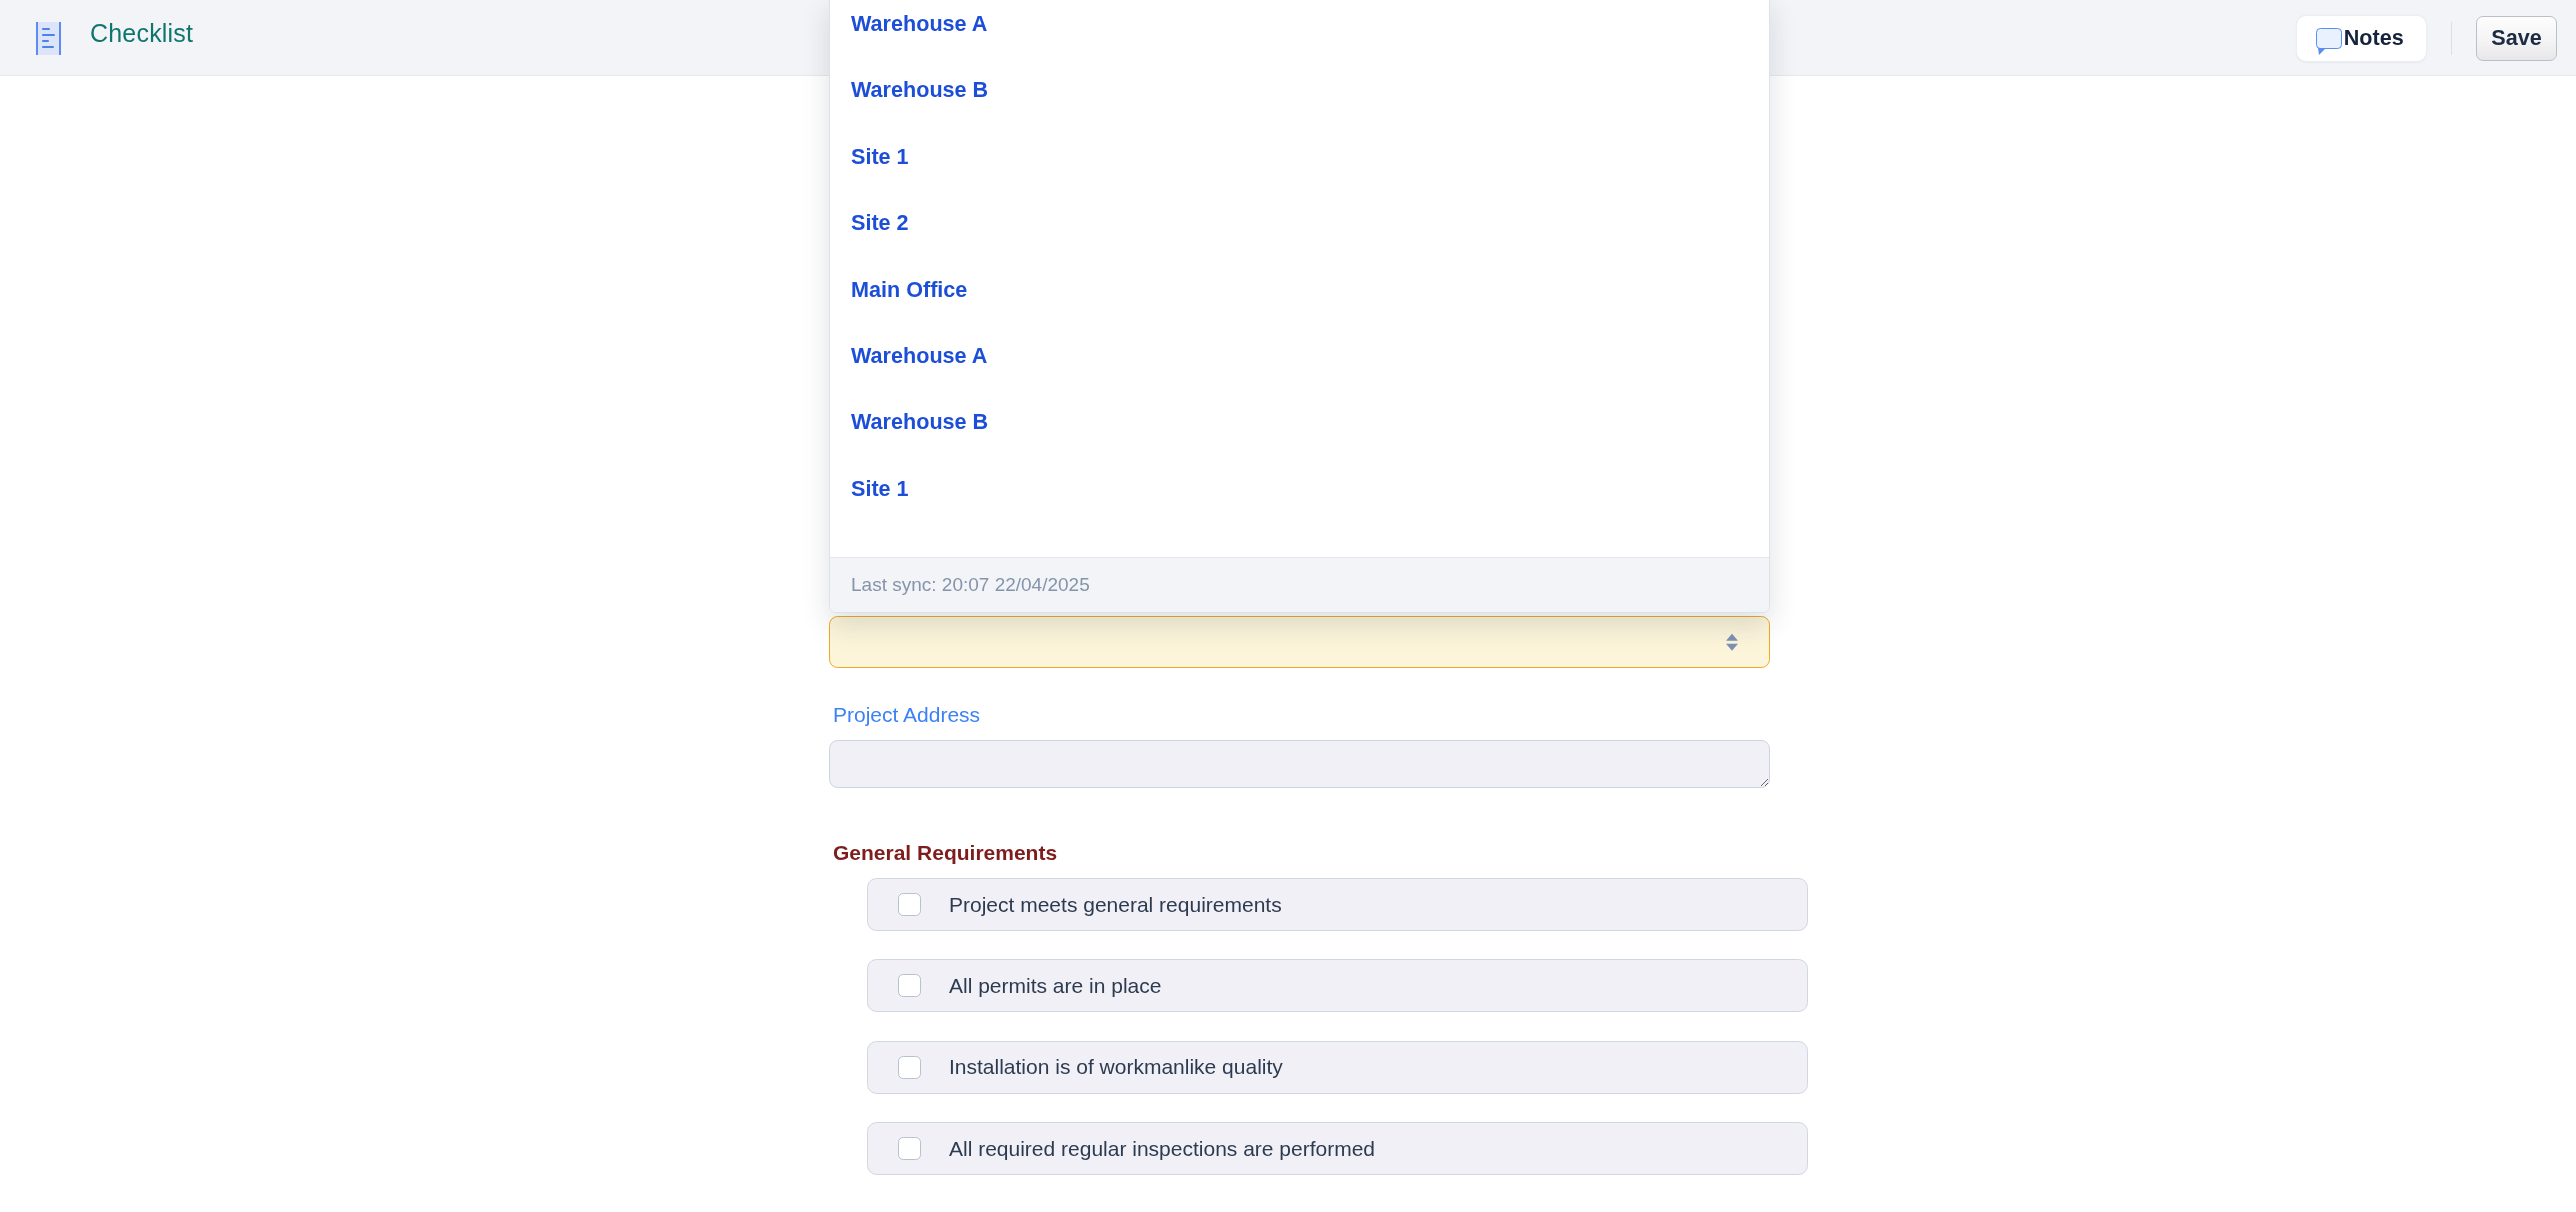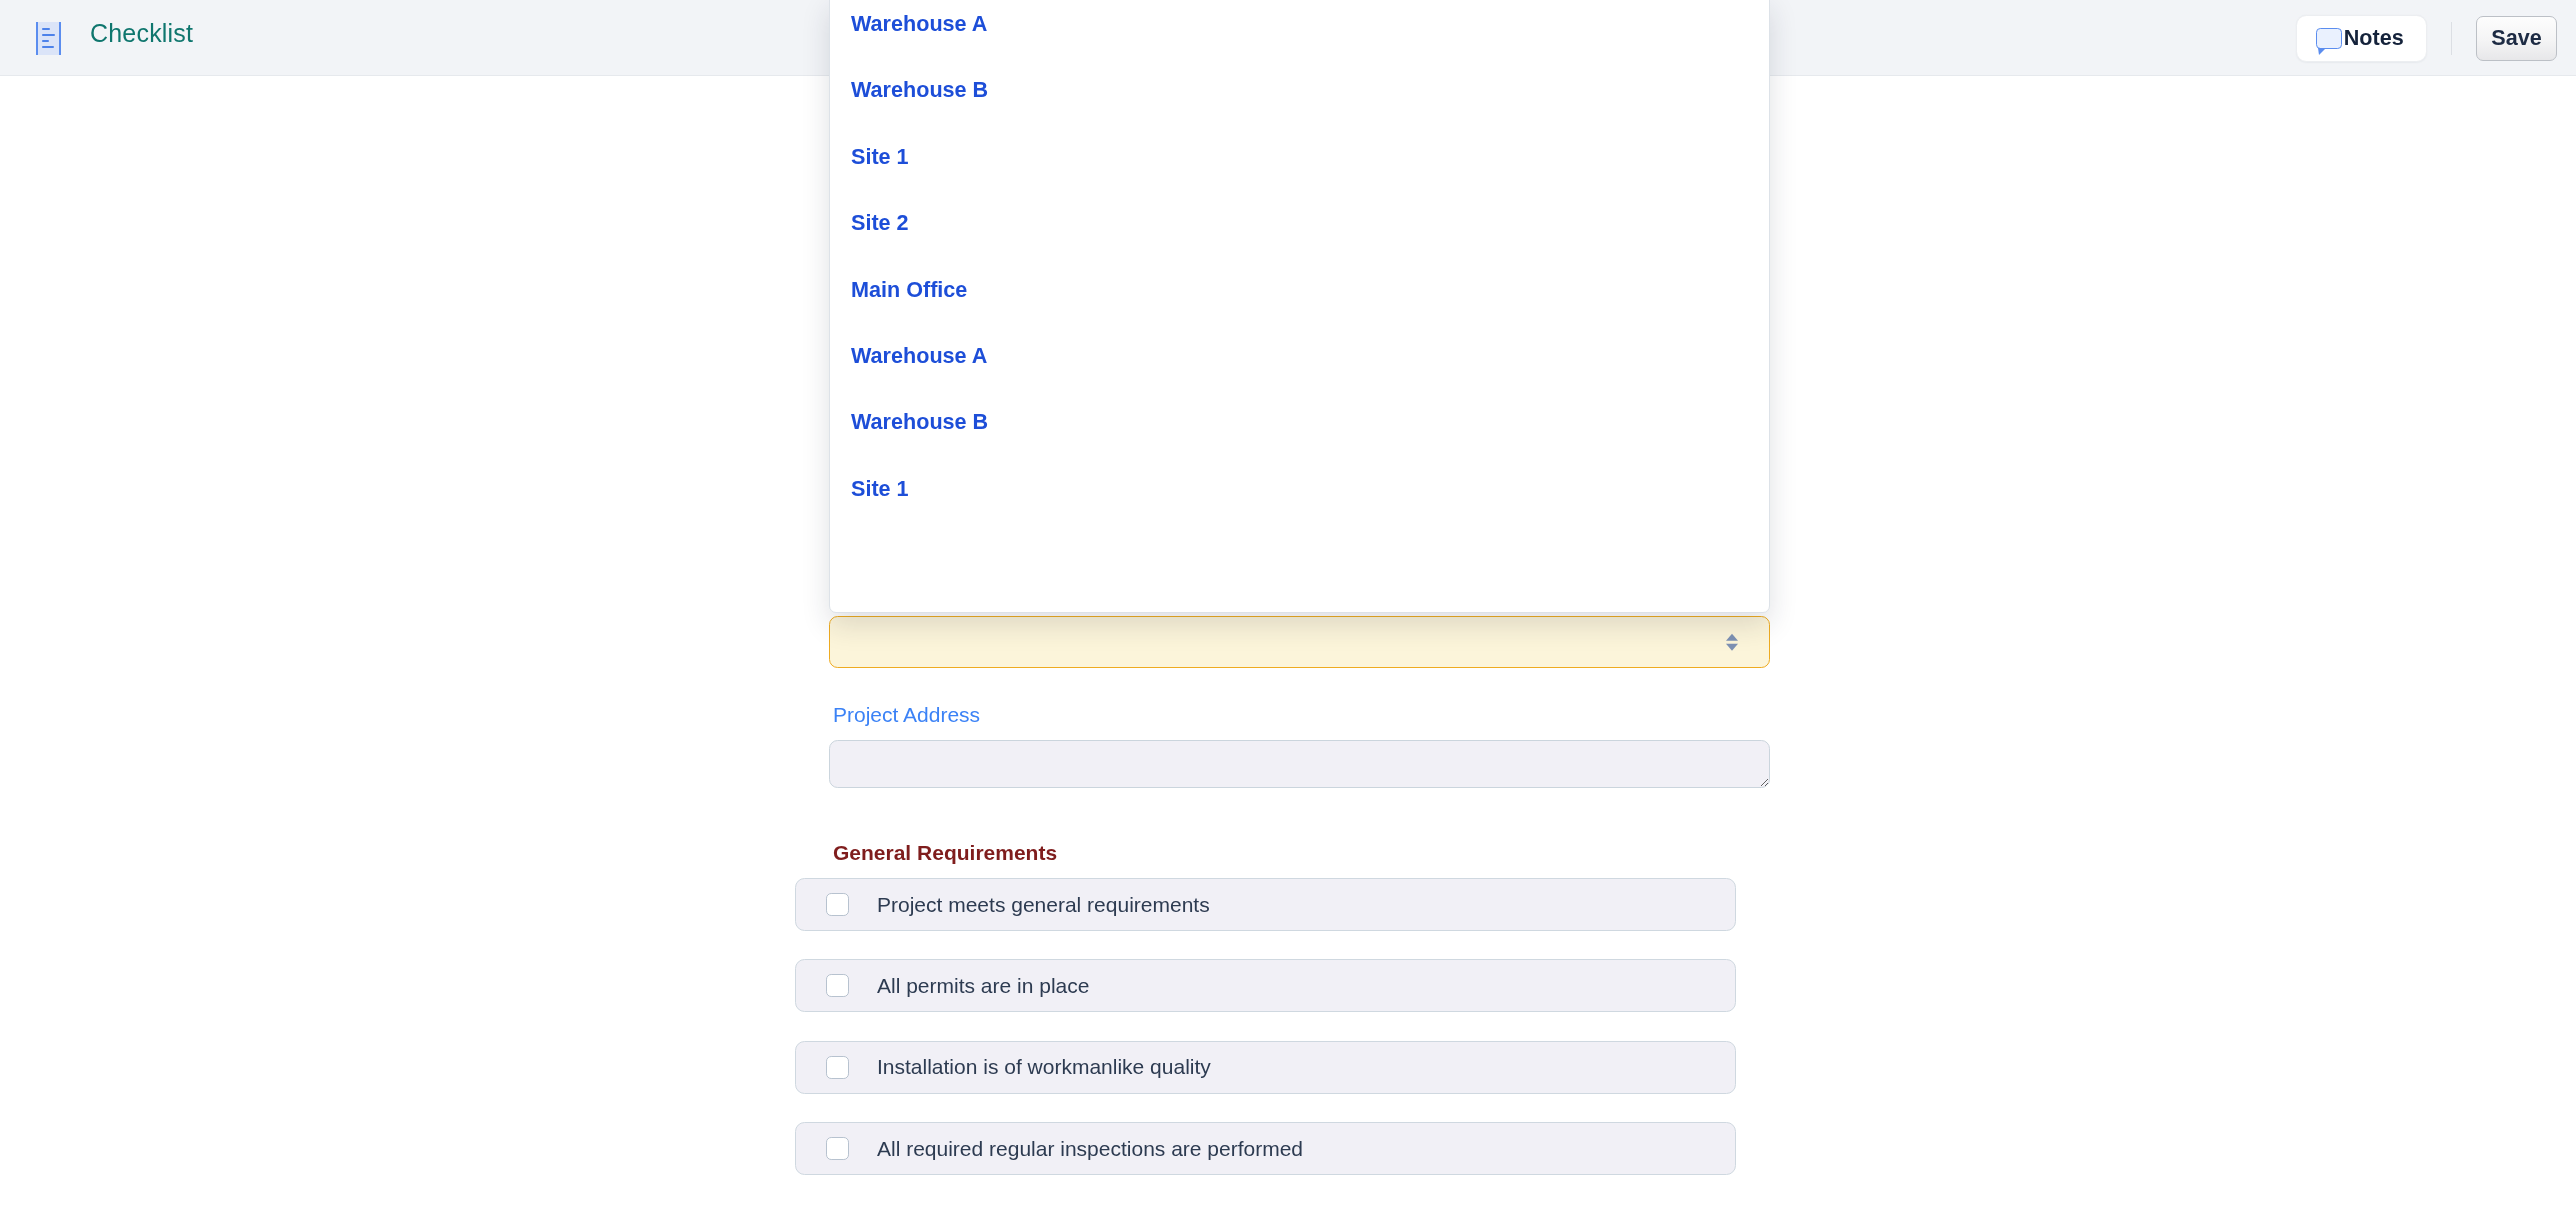--- a/index.html
+++ b/index.html
@@ -118,21 +118,21 @@
     font-family: "Liberation Sans", sans-serif;
     font-size: 20px; color: #2f3d52;
     padding: 7px 10.3px;
   }
 
   #requirements-heading {
     position: absolute; left: 833px; top: 841px;
     font-size: 21px; color: #7f1d1d; font-weight: 700;
   }
 
-  #checklist { position: absolute; left: 795px; top: 878px; width: 941px; }
+  #checklist { position: absolute; left: 867px; top: 878px; width: 941px; }
   .check-row {
     width: 941px; height: 53px;
     background: #f1f0f6;
     border: 0.9px solid #cfd8e0;
     border-radius: 9.5px;
     display: flex; align-items: center;
     margin-bottom: 28.4px;
     cursor: pointer;
   }
   .check-box {
@@ -259,14 +259,17 @@
     <div class="dd-option" style="top:325px">
         <span>Warehouse A</span>
       </div>
     <div class="dd-option" style="top:391px">
         <span>Warehouse B</span>
       </div>
     <div class="dd-option" style="top:458px">
         <span>Site 1</span>
       </div>
   </div>
+  <div id="dropdown-footer">
+    <div id="last-sync-text">Last sync: 20:07 22/04/2025</div>
+  </div>
 </div>
 
 
 </body></html>

